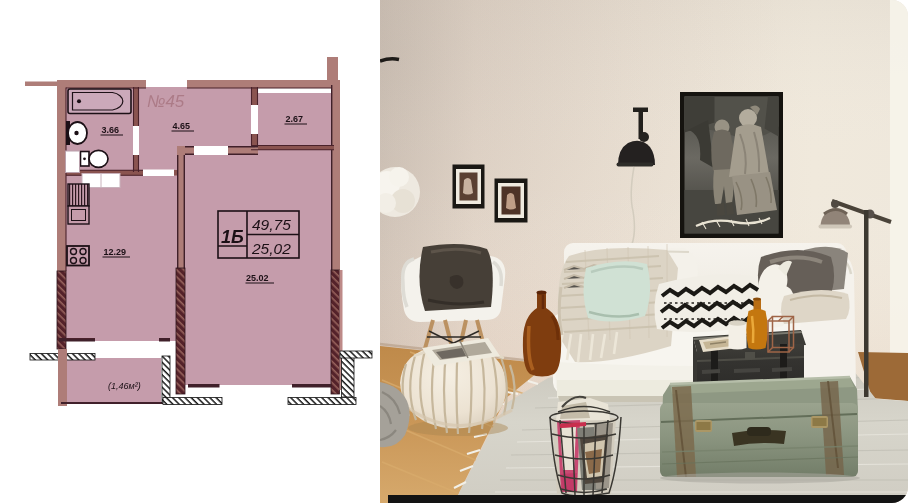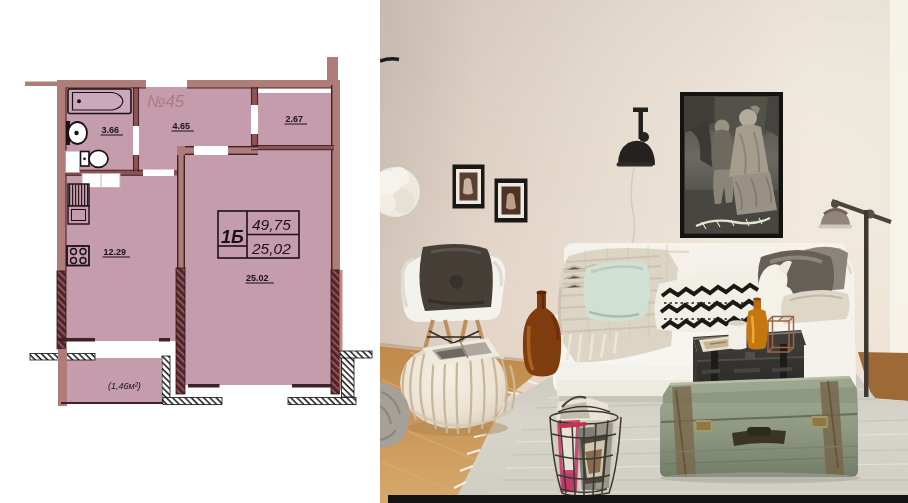--- a/index.html
+++ b/index.html
@@ -1,16 +1,16 @@
 <!DOCTYPE html>
 <html><head>
 <meta charset="utf-8">
 <style>
   html,body{margin:0;padding:0;background:#fff;}
-  #stage{position:relative;width:908px;height:503px;overflow:hidden;font-family:"Liberation Sans",sans-serif;}
+  #stage{position:relative;width:908px;height:503px;overflow:hidden;font-family:"Liberation Sans",sans-serif;border-radius:16px;}
   svg{display:block;}
 </style>
 </head>
 <body>
 <div id="stage">
 
 <svg id="plan" width="380" height="503" viewBox="0 0 380 503" style="position:absolute;left:0;top:0;">
   <defs>
     <pattern id="brick" width="5" height="5" patternUnits="userSpaceOnUse" patternTransform="rotate(45)">
       <rect width="5" height="5" fill="#54222a"></rect>

